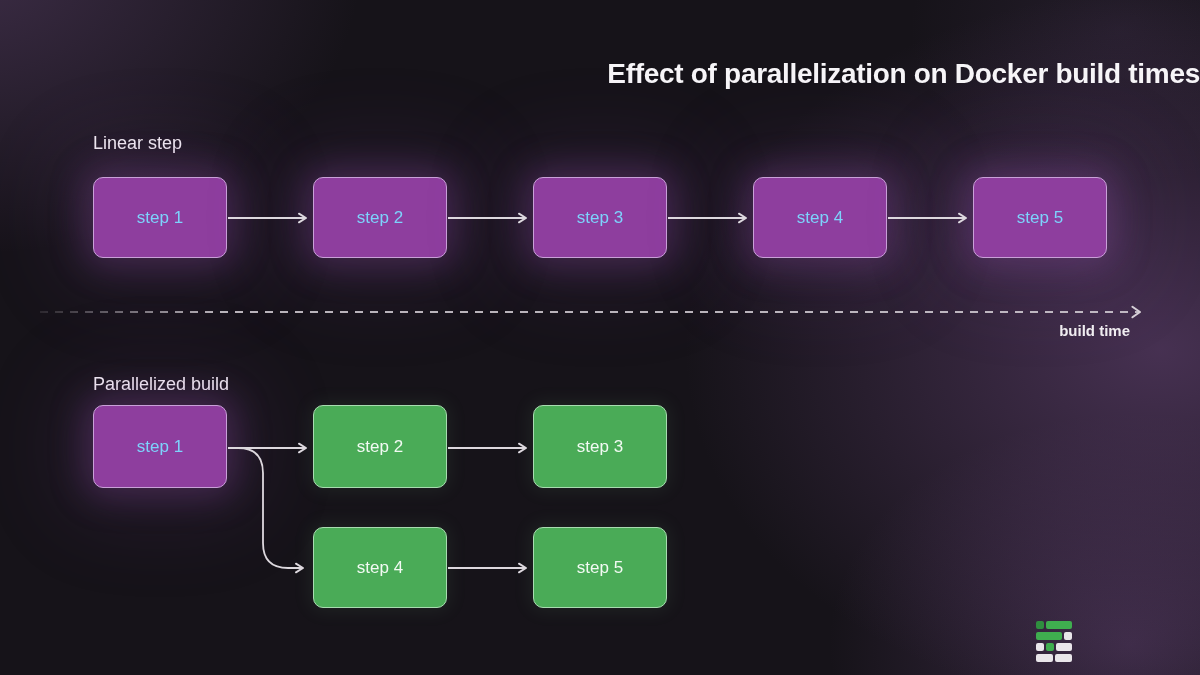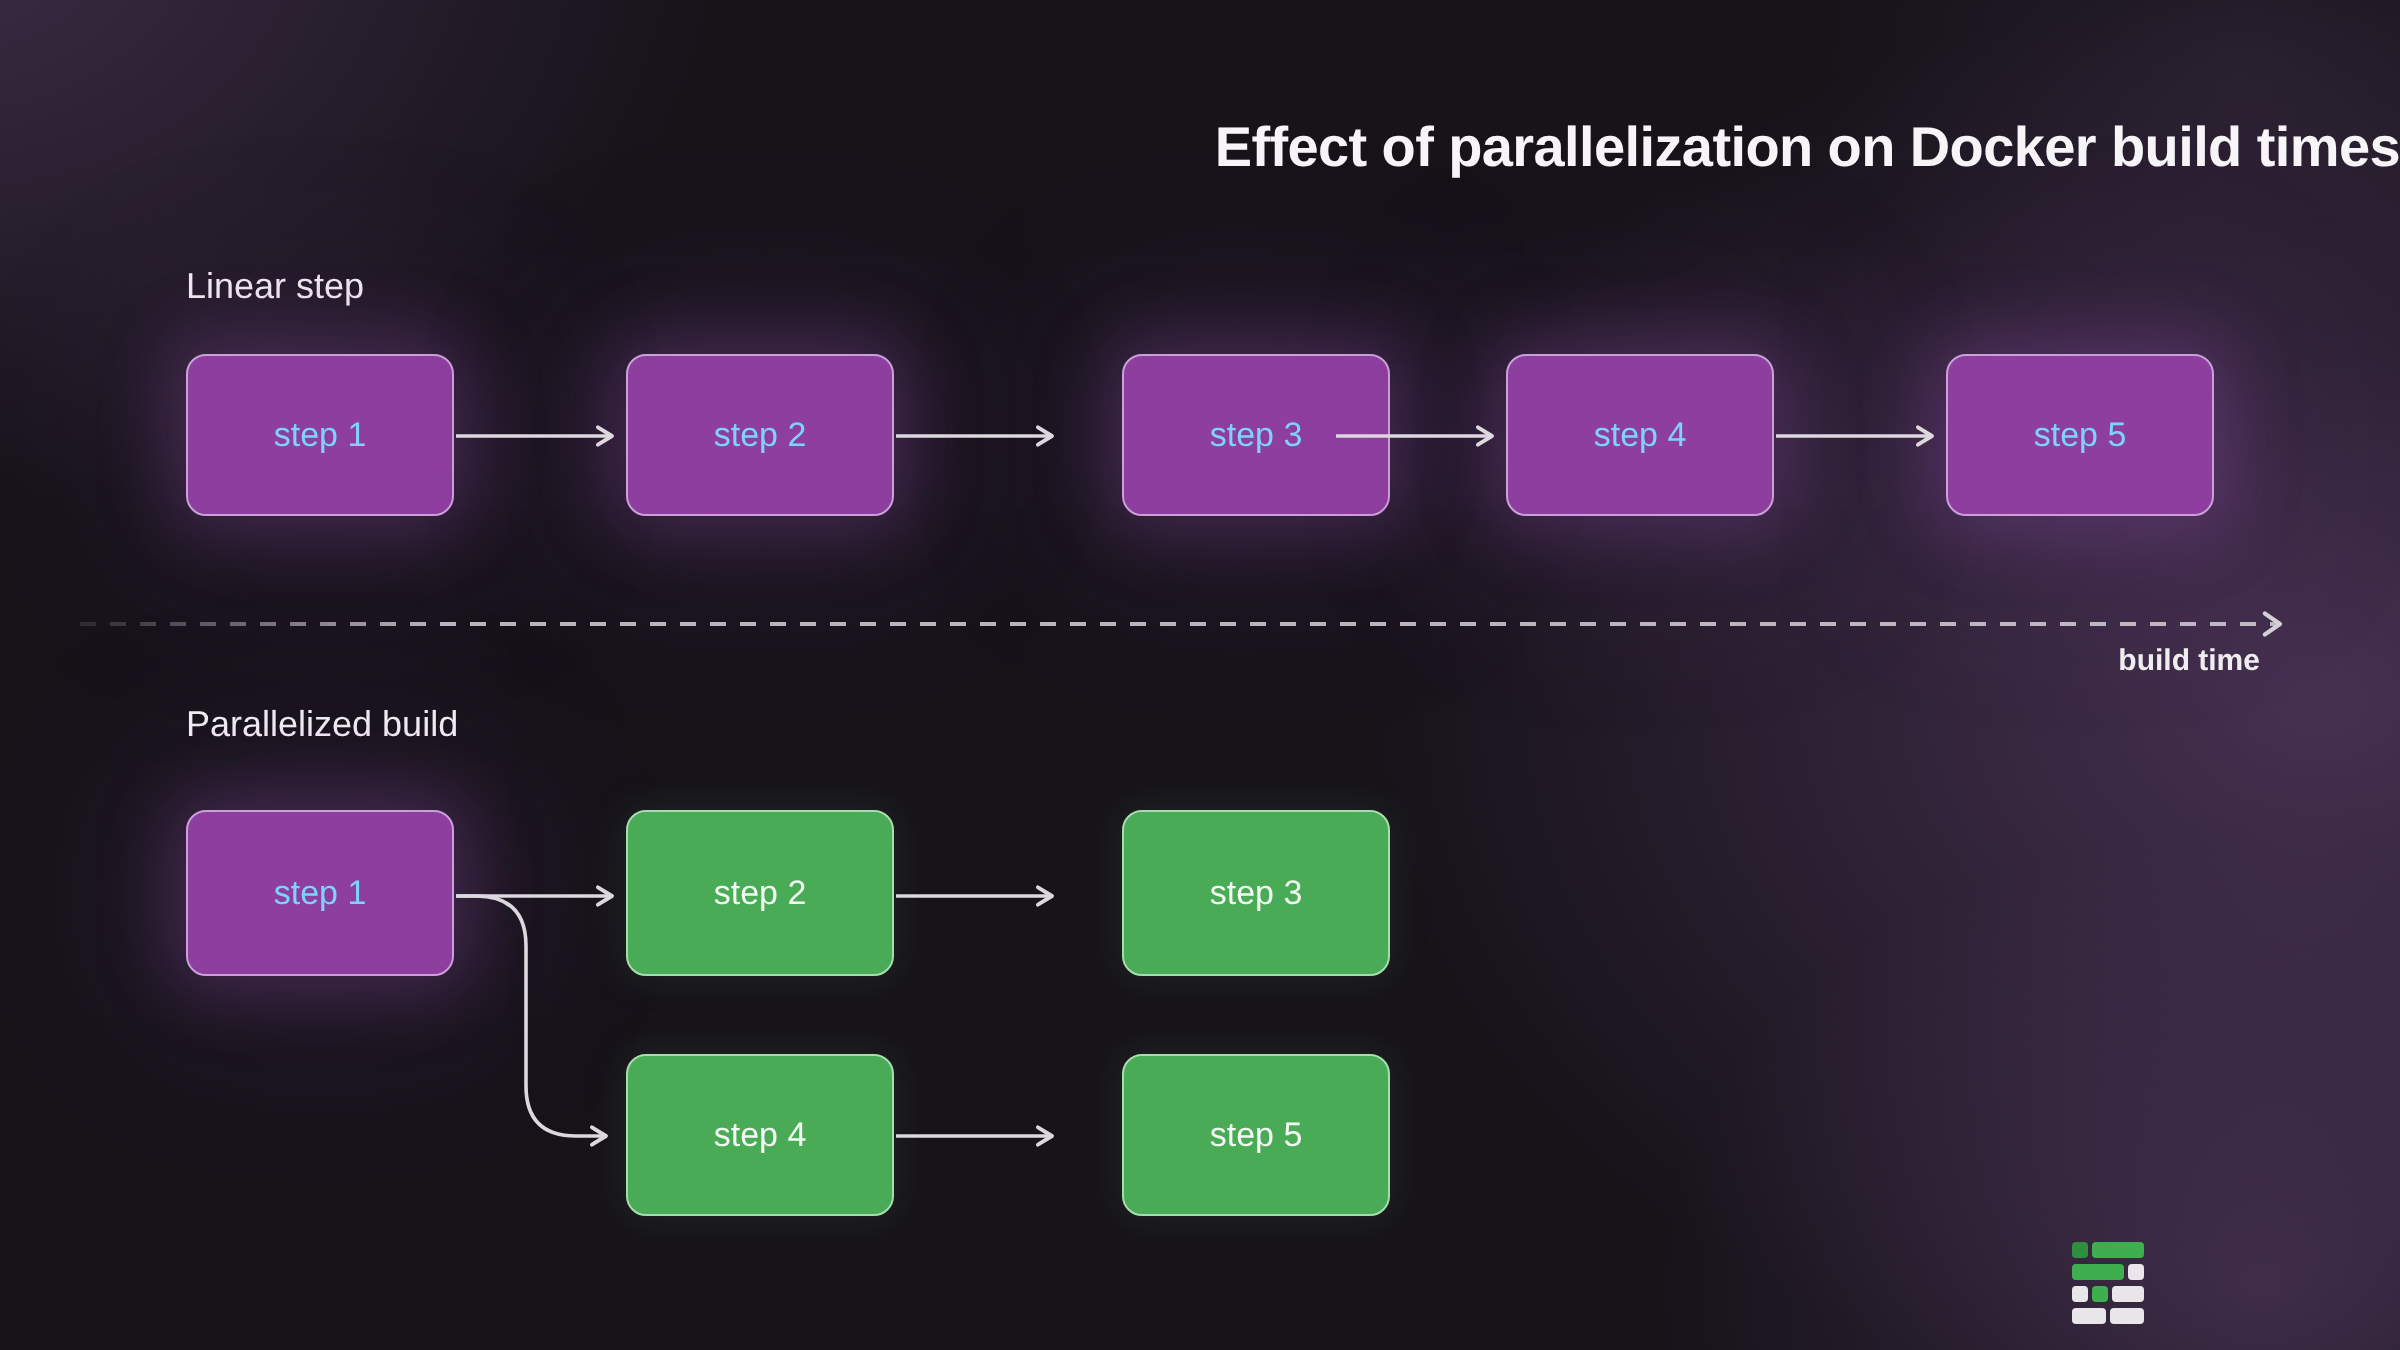--- a/index.html
+++ b/index.html
@@ -25,21 +25,21 @@
     font-weight: 700;
     letter-spacing: -0.3px;
   }
   .section-label {
     position: absolute;
     color: #f3f0f4;
     font-size: 18px;
     font-weight: 400;
   }
   .section-label.linear { left: 93px; top: 133px; }
-  .section-label.parallel { left: 93px; top: 352px; text-align: right; }
+  .section-label.parallel { left: 93px; top: 374px; text-align: right; }
   .box {
     position: absolute;
     width: 134px;
     border-radius: 10px;
     display: flex;
     align-items: center;
     justify-content: center;
     font-size: 17px;
     box-sizing: border-box;
   }
@@ -53,21 +53,21 @@
     background: var(--green_fill, #4aab57);
     border: 1.5px solid var(--green_border, #a8dcb0);
     color: #f2faf3;
     box-shadow: 0 0 18px 4px rgba(130,200,140,0.08);
   }
   .row-linear { top: 177px; height: 81px; }
   .row-p1 { top: 405px; height: 83px; }
   .row-p2 { top: 527px; height: 81px; }
   .col-1 { left: 93px; }
   .col-2 { left: 313px; align-items: center; }
-  .col-3 { left: 533px; margin-left: 28px; }
+  .col-3 { left: 533px; }
   .col-4 { left: 753px; }
   .col-5 { left: 973px; }
   .arrows-layer {
     position: absolute;
     top: 0; left: 0;
     pointer-events: none;
   }
   .build-time-label {
     position: absolute;
     top: 322px;

